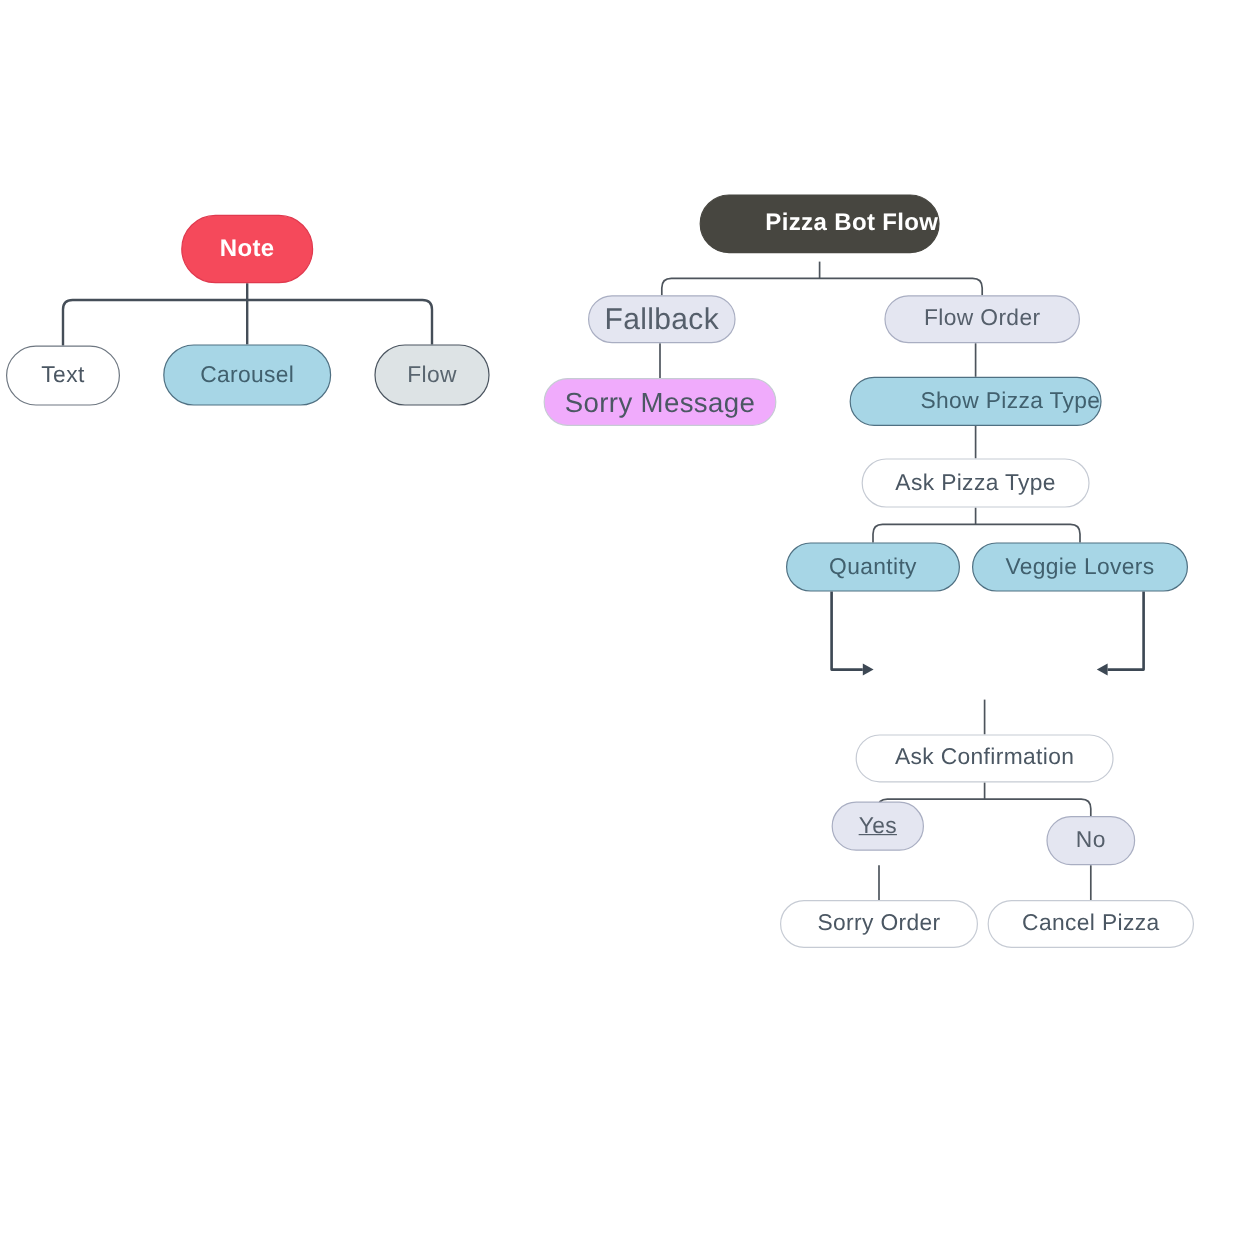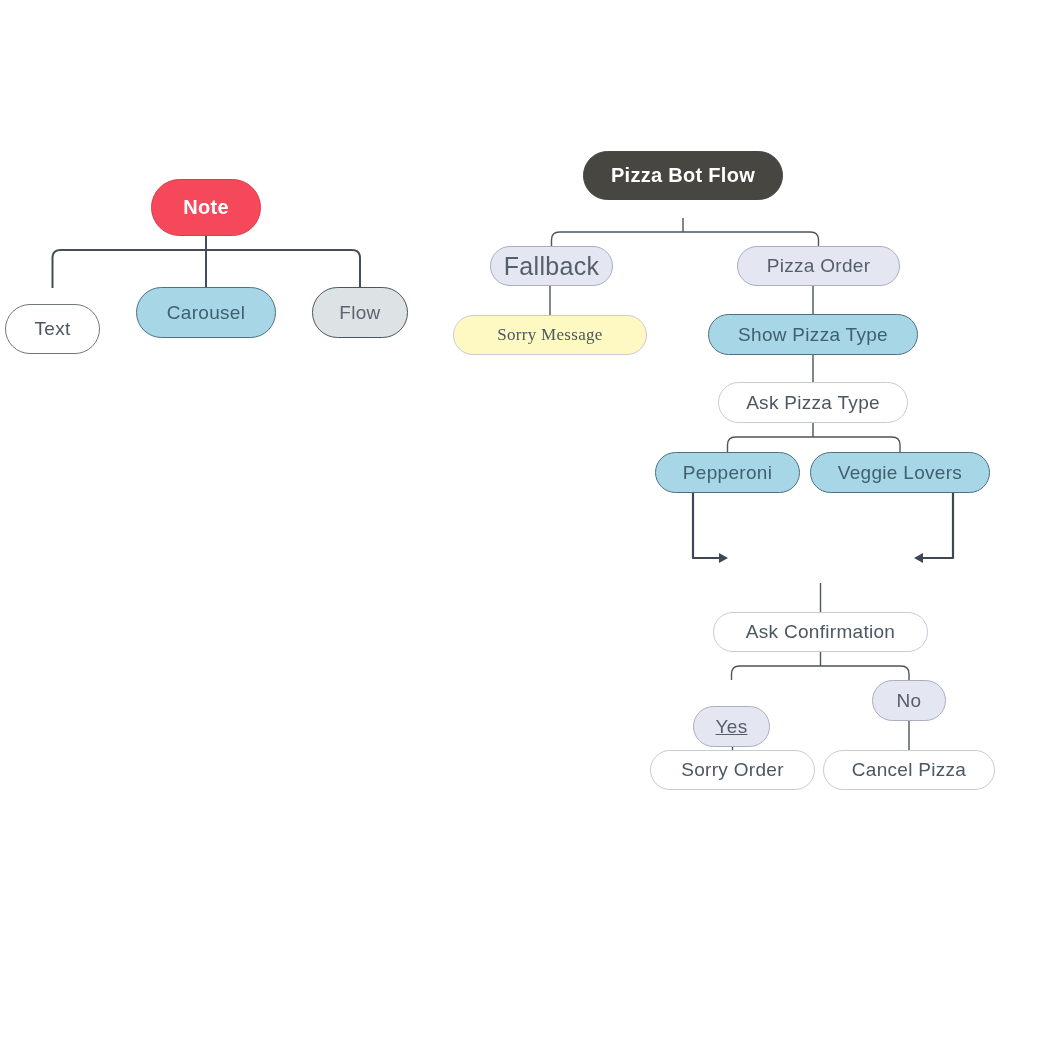--- a/index.html
+++ b/index.html
@@ -42,57 +42,57 @@
       <path d="M 914 558 L 923 553 L 923 563 Z" fill="#3d4854" stroke="none" stroke-width="0" stroke-linecap="butt" stroke-linejoin="round"></path>
       <path d="M 820.5 583 L 820.5 612" fill="none" stroke="#4d545c" stroke-width="1.4" stroke-linecap="butt" stroke-linejoin="round"></path>
       <path d="M 820.5 652 L 820.5 666" fill="none" stroke="#4d545c" stroke-width="1.4" stroke-linecap="butt" stroke-linejoin="round"></path>
       <path d="M 731.5 680 L 731.5 674 Q 731.5 666 739.5 666 L 901 666 Q 909 666 909 674 L 909 680" fill="none" stroke="#4d545c" stroke-width="1.4" stroke-linecap="butt" stroke-linejoin="round"></path>
       <path d="M 732.5 721 L 732.5 750" fill="none" stroke="#4d545c" stroke-width="1.4" stroke-linecap="butt" stroke-linejoin="round"></path>
       <path d="M 909 721 L 909 750" fill="none" stroke="#4d545c" stroke-width="1.4" stroke-linecap="butt" stroke-linejoin="round"></path>
     </svg>
     <div class="node" style="left: 151px; top: 179px; width: 110px; height: 57px; border-radius: 28.5px; background: rgb(245, 73, 91); border: 1.5px solid rgb(224, 57, 78); color: rgb(255, 255, 255); font-size: 20px; font-weight: 700;">
       <span>Note</span>
     </div>
-    <div class="node" style="left: 5px; top: 304px; width: 95px; height: 50px; border-radius: 25px; background: rgb(255, 255, 255); border: 1.5px solid rgb(110, 119, 129); color: rgb(75, 87, 99); font-size: 19px; font-weight: 400;">
+    <div class="node" style="left: 5px; top: 288px; width: 95px; height: 50px; border-radius: 25px; background: rgb(255, 255, 255); border: 1.5px solid rgb(110, 119, 129); color: rgb(75, 87, 99); font-size: 19px; font-weight: 400;">
       <span>Text</span>
     </div>
     <div class="node" style="left: 136px; top: 287px; width: 140px; height: 51px; border-radius: 25.5px; background: rgb(167, 214, 230); border: 1.5px solid rgb(79, 112, 130); color: rgb(65, 96, 110); font-size: 19px; font-weight: 400;">
       <span>Carousel</span>
     </div>
     <div class="node" style="left: 312px; top: 287px; width: 96px; height: 51px; border-radius: 25.5px; background: rgb(221, 227, 229); border: 1.5px solid rgb(75, 85, 96); color: rgb(89, 101, 111); font-size: 19px; font-weight: 400;">
       <span>Flow</span>
     </div>
-    <div class="node" style="left: 583px; top: 151px; width: 200px; height: 49px; border-radius: 24.5px; background: rgb(71, 70, 64); border: 1.5px solid rgb(71, 70, 64); color: rgb(255, 255, 255); font-size: 20px; font-weight: 700;">
+    <div class="node" style="left: 583px; top: 162px; width: 200px; height: 49px; border-radius: 24.5px; background: rgb(71, 70, 64); border: 1.5px solid rgb(71, 70, 64); color: rgb(255, 255, 255); font-size: 20px; font-weight: 700; justify-content: flex-end;">
       <span>Pizza Bot Flow</span>
     </div>
     <div class="node" style="left: 490px; top: 246px; width: 123px; height: 40px; border-radius: 20px; background: rgb(228, 230, 241); border: 1.5px solid rgb(169, 174, 194); color: rgb(85, 95, 107); font-size: 25px; font-weight: 400;">
       <span>Fallback</span>
     </div>
     <div class="node" style="left: 737px; top: 246px; width: 163px; height: 40px; border-radius: 20px; background: rgb(228, 230, 241); border: 1.5px solid rgb(169, 174, 194); color: rgb(85, 95, 107); font-size: 19px; font-weight: 400;">
-      <span>Pizza Order</span>
+      <span>Flow Order</span>
     </div>
-    <div class="node" style="left: 453px; top: 315px; width: 194px; height: 40px; border-radius: 20px; background: #fef9c3; border: 1.5px solid rgb(198, 203, 212); color: rgb(75, 87, 99); font-size: 17px; font-weight: 400; font-family: Liberation Serif, serif;">
+    <div class="node" style="left: 453px; top: 315px; width: 194px; height: 40px; border-radius: 20px; background: #f0abfc; border: 1.5px solid rgb(198, 203, 212); color: rgb(75, 87, 99); font-size: 23px; font-weight: 400;">
       <span>Sorry Message</span>
     </div>
-    <div class="node" style="left: 708px; top: 314px; width: 210px; height: 41px; border-radius: 20.5px; background: rgb(167, 214, 230); border: 1.5px solid rgb(79, 112, 130); color: rgb(65, 96, 110); font-size: 19px; font-weight: 400;">
+    <div class="node" style="left: 708px; top: 314px; width: 210px; height: 41px; border-radius: 20.5px; background: rgb(167, 214, 230); border: 1.5px solid rgb(79, 112, 130); color: rgb(65, 96, 110); font-size: 19px; font-weight: 400; justify-content: flex-end;">
       <span>Show Pizza Type</span>
     </div>
     <div class="node" style="left: 718px; top: 382px; width: 190px; height: 41px; border-radius: 20.5px; background: rgb(255, 255, 255); border: 1.5px solid rgb(198, 203, 212); color: rgb(75, 87, 99); font-size: 19px; font-weight: 400;">
       <span>Ask Pizza Type</span>
     </div>
     <div class="node" style="left: 655px; top: 452px; width: 145px; height: 41px; border-radius: 20.5px; background: rgb(167, 214, 230); border: 1.5px solid rgb(79, 112, 130); color: rgb(65, 96, 110); font-size: 19px; font-weight: 400;">
-      <span>Pepperoni</span>
+      <span>Quantity</span>
     </div>
     <div class="node" style="left: 810px; top: 452px; width: 180px; height: 41px; border-radius: 20.5px; background: rgb(167, 214, 230); border: 1.5px solid rgb(79, 112, 130); color: rgb(65, 96, 110); font-size: 19px; font-weight: 400;">
       <span>Veggie Lovers</span>
     </div>
     <div class="node" style="left: 713px; top: 612px; width: 215px; height: 40px; border-radius: 20px; background: rgb(255, 255, 255); border: 1.5px solid rgb(198, 203, 212); color: rgb(75, 87, 99); font-size: 19px; font-weight: 400;">
       <span>Ask Confirmation</span>
     </div>
-    <div class="node" style="left: 693px; top: 706px; width: 77px; height: 41px; border-radius: 20.5px; background: rgb(228, 230, 241); border: 1.5px solid rgb(169, 174, 194); color: rgb(85, 95, 107); font-size: 19px; font-weight: 400; text-decoration: underline;">
+    <div class="node" style="left: 693px; top: 668px; width: 77px; height: 41px; border-radius: 20.5px; background: rgb(228, 230, 241); border: 1.5px solid rgb(169, 174, 194); color: rgb(85, 95, 107); font-size: 19px; font-weight: 400; text-decoration: underline;">
       <span>Yes</span>
     </div>
     <div class="node" style="left: 872px; top: 680px; width: 74px; height: 41px; border-radius: 20.5px; background: rgb(228, 230, 241); border: 1.5px solid rgb(169, 174, 194); color: rgb(85, 95, 107); font-size: 19px; font-weight: 400;">
       <span>No</span>
     </div>
     <div class="node" style="left: 650px; top: 750px; width: 165px; height: 40px; border-radius: 20px; background: rgb(255, 255, 255); border: 1.5px solid rgb(198, 203, 212); color: rgb(75, 87, 99); font-size: 19px; font-weight: 400;">
       <span>Sorry Order</span>
     </div>
     <div class="node" style="left: 823px; top: 750px; width: 172px; height: 40px; border-radius: 20px; background: rgb(255, 255, 255); border: 1.5px solid rgb(198, 203, 212); color: rgb(75, 87, 99); font-size: 19px; font-weight: 400;">
       <span>Cancel Pizza</span>

